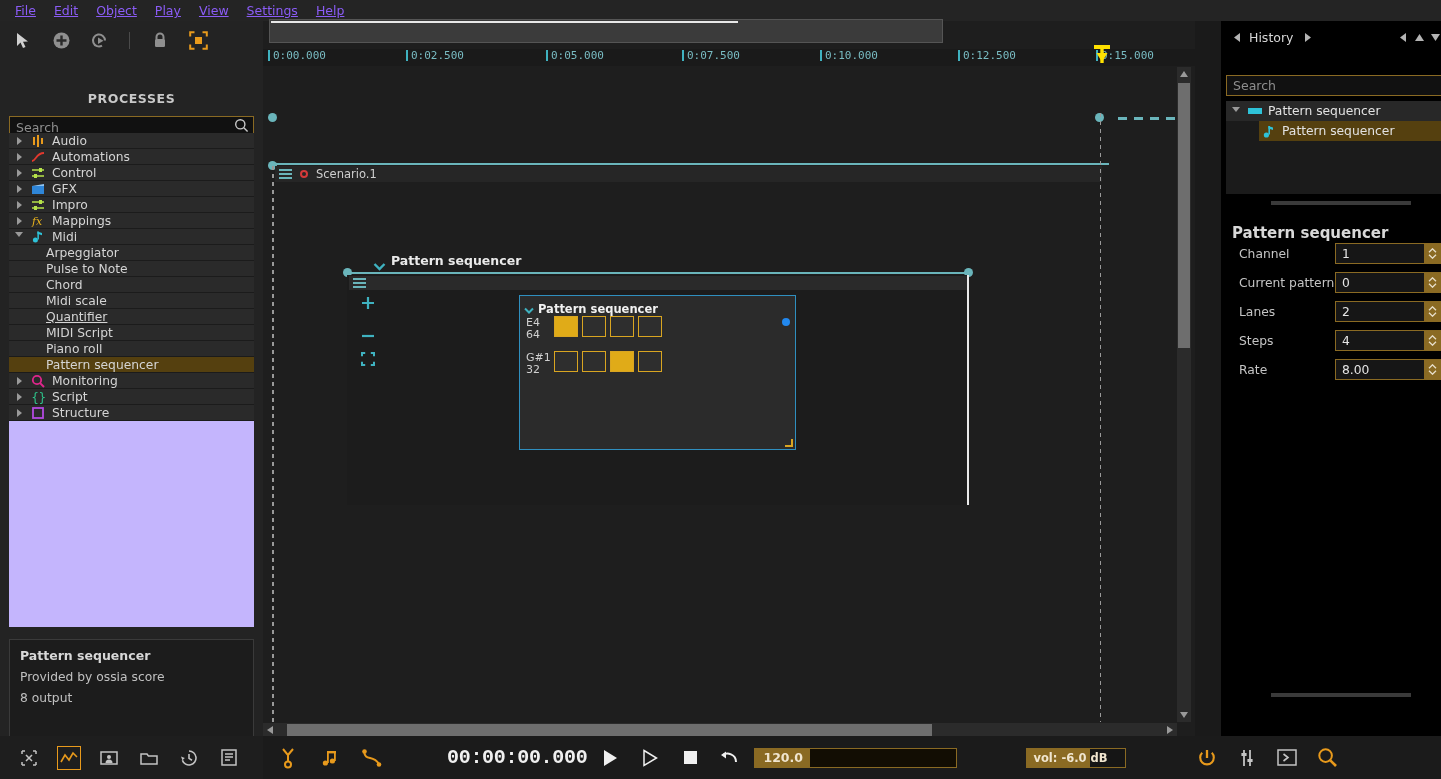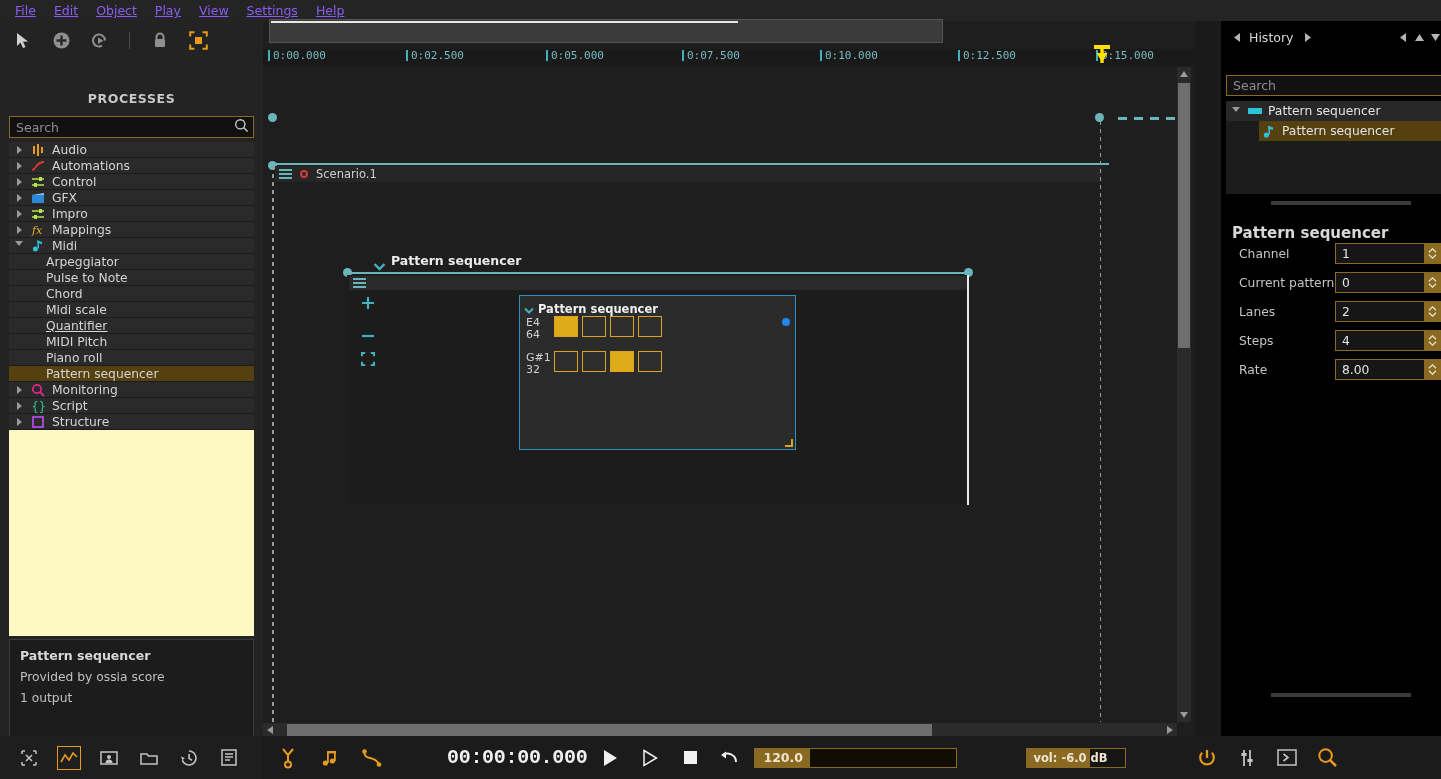--- a/index.html
+++ b/index.html
@@ -44,22 +44,22 @@
     background:#111; border:1px solid #8a6a23; display:flex; align-items:center;
     padding:0 4px 0 6px;
   }
   #proc-search input{
     flex:1; background:transparent;border:none;outline:none;
     color:#d6d6d6; font-size:12.5px; font-family:"DejaVu Sans",sans-serif;
   }
   #proc-search input::placeholder{ color:#8e8e8e; }
 
   #proctree{
-    position:absolute; left:9px; top:121px; width:245px; height:494px;
-    background:#fef9c3; overflow:hidden;
+    position:absolute; left:9px; top:112px; width:245px; height:494px;
+    background:#c4b5fd; overflow:hidden;
   }
   .tr-row{
     height:16px; display:flex; align-items:center; font-size:12.3px;
     color:#d4d4d4; background:#2a2a2a; border-bottom:1px solid #1b1b1b;
     cursor:default; white-space:nowrap;
   }
   .tr-row.child{ padding-left:37px; }
   .tr-row.sel{ background:#55400f; }
   .tw{ width:20px; display:flex; justify-content:center; align-items:center;}
   .tw i{ display:block; width:0;height:0; border-left:5px solid #9a9a9a;
@@ -421,21 +421,21 @@
       <div class="tr-row child">
         <span style="margin-left: 0px;">Chord</span>
       </div>
       <div class="tr-row child">
         <span style="margin-left: 0px;">Midi scale</span>
       </div>
       <div class="tr-row child">
         <span style="margin-left: 0px; text-decoration: underline;">Quantifier</span>
       </div>
       <div class="tr-row child">
-        <span style="margin-left: 0px;">MIDI Pitch</span>
+        <span style="margin-left: 0px;">MIDI Script</span>
       </div>
       <div class="tr-row child">
         <span style="margin-left: 0px;">Piano roll</span>
       </div>
       <div class="tr-row child sel">
         <span style="margin-left: 0px;">Pattern sequencer</span>
       </div>
       <div class="tr-row">
         <span class="tw">
           <i></i>
@@ -468,21 +468,21 @@
             <rect x="2" y="2" width="10" height="10" stroke="#b24ae0" stroke-width="1.8" fill="none"></rect>
           </svg>
         </span>
         <span style="margin-left: 5px;">Structure</span>
       </div>
     </div>
 
   <div id="procinfo">
     <div class="t">Pattern sequencer</div>
     <div class="l">Provided by ossia score</div>
-    <div class="l">1 output</div>
+    <div class="l">8 output</div>
   </div>
 </div>
 
 <div id="leftbottombar">
   <div class="lbb-ico">
     <svg width="20" height="20" viewBox="0 0 20 20">
         <g stroke="#c4c4c4" stroke-width="1.5" fill="none">
           <path d="M3 3h3M3 3v3M17 3h-3M17 3v3M3 17h3M3 17v-3M17 17h-3M17 17v-3"></path>
           <path d="M7 7 L13 13M13 7 L7 13"></path>
         </g>

